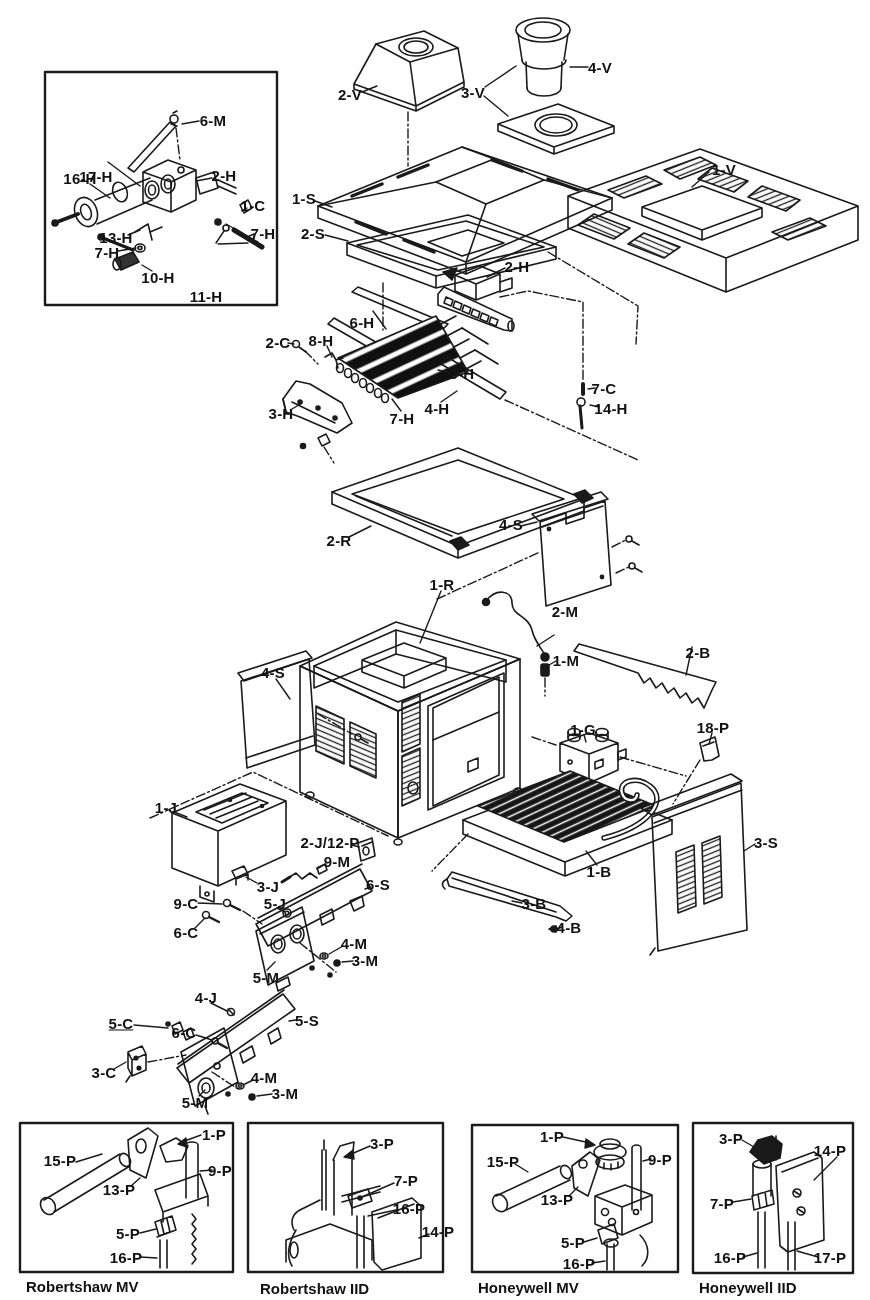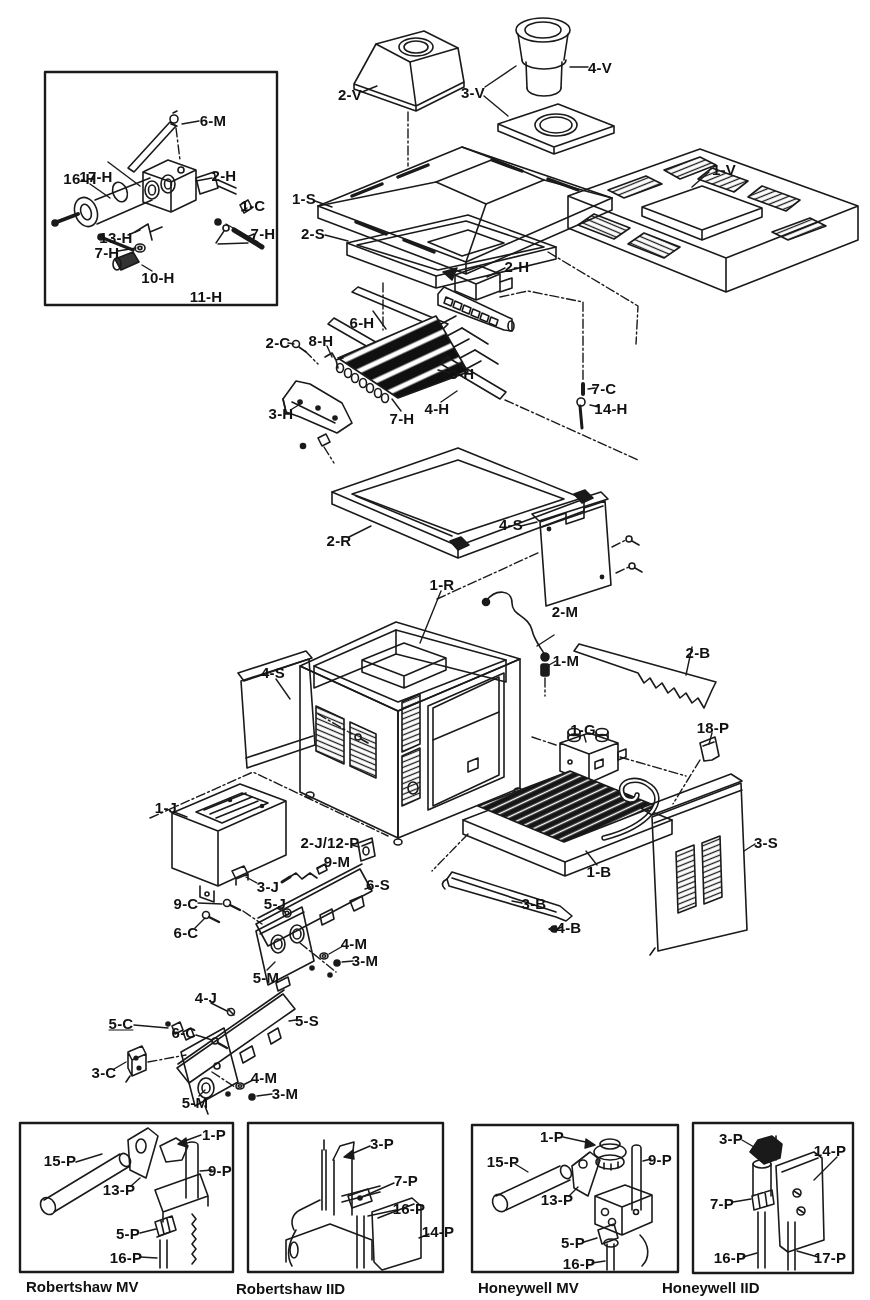--- a/index.html
+++ b/index.html
@@ -4,23 +4,23 @@
 <style>
   html,body{margin:0;padding:0;background:#fff;}
   .stage{position:relative;width:870px;height:1300px;background:#fff;overflow:hidden;
          font-family:"Liberation Sans",sans-serif;}
   .art{position:absolute;left:0;top:0;}
   .callout{position:absolute;transform:translate(-50%,-50%);
            font:700 15px "Liberation Sans",sans-serif;color:#111;
            white-space:nowrap;letter-spacing:.2px;}
   .caption{position:absolute;font:700 15px "Liberation Sans",sans-serif;color:#111;}
   .cap-0{left:26px;top:1278px;}
-  .cap-1{left:236px;top:1280px;}
+  .cap-1{left:260px;top:1280px;}
   .cap-2{left:478px;top:1279px;}
-  .cap-3{left:662px;top:1279px;}
+  .cap-3{left:699px;top:1279px;}
 </style>
 </head>
 <body>
 
 <div class="stage">
 
 <svg class="art" width="870" height="1300" viewBox="0 0 870 1300">
   <defs>
     <pattern id="hatchR" width="5" height="5" patternUnits="userSpaceOnUse" patternTransform="rotate(-22)">
       <path d="M0 2.5H5" stroke="#1a1a1a" stroke-width="1.3"></path>

